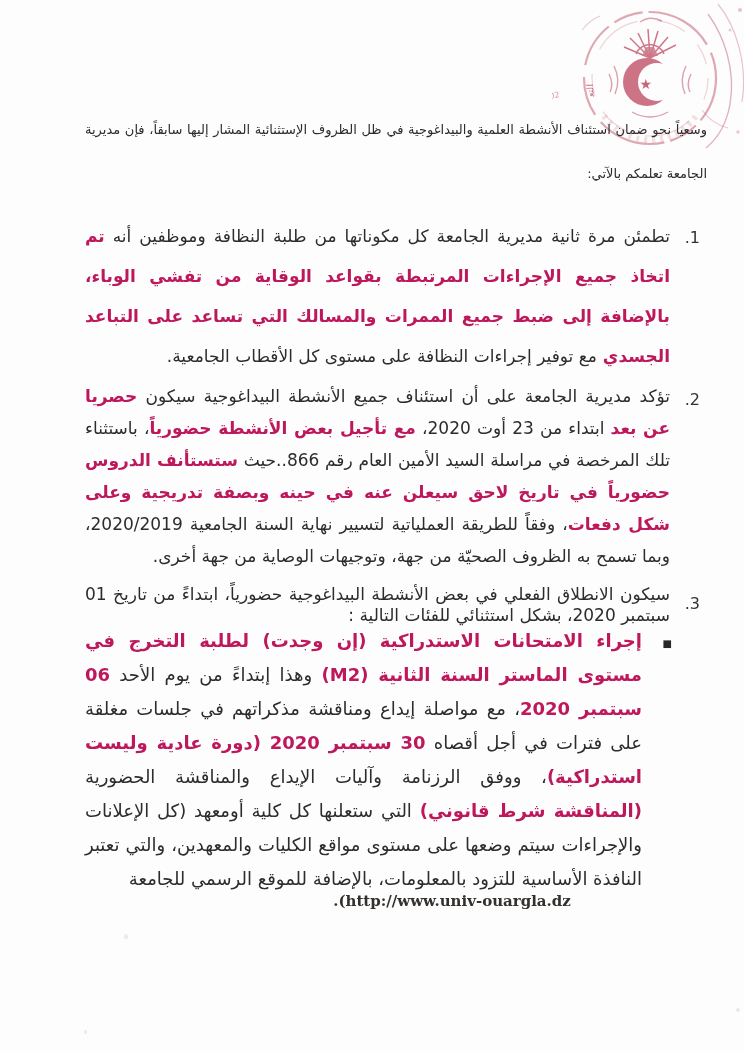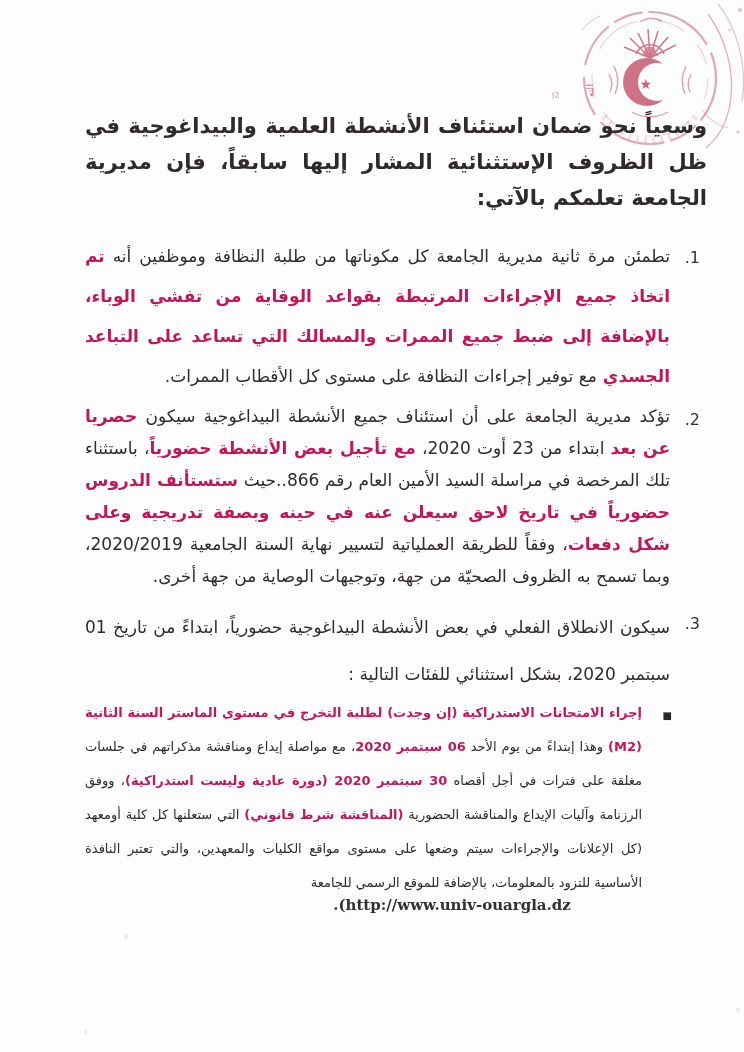--- a/index.html
+++ b/index.html
@@ -7,41 +7,40 @@
   .page{
     position:relative;width:744px;height:1052px;overflow:hidden;
     background:#fdfdfd;
     font-family:"DejaVu Sans", sans-serif;
     color:#2e2c2a;
     direction:rtl;
   }
   .content{position:absolute;top:0;left:0;right:0;}
   .intro{
     margin:108px 37px 0 85px;
-    font-size:21px;line-height:36px;
+    font-size:13px;line-height:44px;
     text-align:justify;
-    font-weight:bold;
   }
   .list{margin:0 44px 0 85px;}
   .item{display:flex;}
   .item .num{
     flex:0 0 30px;width:30px;
     font-size:16px;color:#343230;
     padding-top:2px;
   }
   .item .itext{flex:1;text-align:justify;font-size:17px;}
   .item1{margin-top:20px;}  .item1 .itext{line-height:40px;}  .item1 .num{line-height:40px;}
   .item2{margin-top:4px;}   .item2 .itext{line-height:32px;}  .item2 .num{line-height:35px;}
-  .item3{margin-top:12px;}  .item3 .itext{line-height:47px;}  .item3 .num{line-height:35px;}
+  .item3{margin-top:12px;}  .item3 .itext{line-height:21px;}  .item3 .num{line-height:35px;}
   .bullet{display:flex;margin:-2px 72px 0 85px;}
   .bullet .bmark{
     flex:0 0 30px;width:30px;font-size:10px;line-height:34px;
     color:#2a2826;padding-top:3px;
   }
-  .bullet .btext{flex:1;text-align:justify;font-size:13px;line-height:34px;}
+  .bullet .btext{flex:1;text-align:justify;font-size:18px;line-height:34px;}
   .b{font-weight:700;color:#be185d;}
   .url{
     margin-top:-4px;
     text-align:center;
     transform:translateX(80px);
     direction:ltr;unicode-bidi:bidi-override;
     font-family:"DejaVu Serif", serif;
     font-weight:700;font-size:15px;color:#33302d;
   }
   .stamp{
@@ -111,21 +110,21 @@
     </g>
   </svg>
 
   <div class="content">
 
     <p class="intro"><span>وسعياً نحو ضمان استئناف الأنشطة العلمية والبيداغوجية في ظل الظروف الإستثنائية المشار إليها سابقاً، فإن مديرية الجامعة تعلمكم بالآتي:</span></p>
 
     <div class="list">
       <div class="item item1">
         <span class="num">1.</span>
-        <div class="itext"><span>تطمئن مرة ثانية مديرية الجامعة كل مكوناتها من طلبة النظافة وموظفين أنه </span><span class="b">تم اتخاذ جميع الإجراءات المرتبطة بقواعد الوقاية من تفشي الوباء، بالإضافة إلى ضبط جميع الممرات والمسالك التي تساعد على التباعد الجسدي </span><span>مع توفير إجراءات النظافة على مستوى كل الأقطاب الممرات.</span></div>
+        <div class="itext"><span>تطمئن مرة ثانية مديرية الجامعة كل مكوناتها من طلبة النظافة وموظفين أنه </span><span class="b">تم اتخاذ جميع الإجراءات المرتبطة بقواعد الوقاية من تفشي الوباء، بالإضافة إلى ضبط جميع الممرات والمسالك التي تساعد على التباعد الجسدي </span><span>مع توفير إجراءات النظافة على مستوى كل الأقطاب الجامعية.</span></div>
       </div>
       <div class="item item2">
         <span class="num">2.</span>
         <div class="itext"><span>تؤكد مديرية الجامعة على أن استئناف جميع الأنشطة البيداغوجية سيكون </span><span class="b">حصريا عن بعد</span><span> ابتداء من 23 أوت 2020، </span><span class="b">مع تأجيل بعض الأنشطة حضورياً</span><span>، باستثناء تلك المرخصة في مراسلة السيد الأمين العام رقم 866..حيث </span><span class="b">ستستأنف الدروس حضورياً في تاريخ لاحق سيعلن عنه في حينه وبصفة تدريجية وعلى شكل دفعات</span><span>، وفقاً للطريقة العملياتية لتسيير نهاية السنة الجامعية 2020/2019، وبما تسمح به الظروف الصحيّة من جهة، وتوجيهات الوصاية من جهة أخرى.</span></div>
       </div>
       <div class="item item3">
         <span class="num">3.</span>
         <div class="itext"><span>سيكون الانطلاق الفعلي في بعض الأنشطة البيداغوجية حضورياً، ابتداءً من تاريخ 01 سبتمبر 2020، بشكل استثنائي للفئات التالية :</span></div>
       </div>
     </div>

